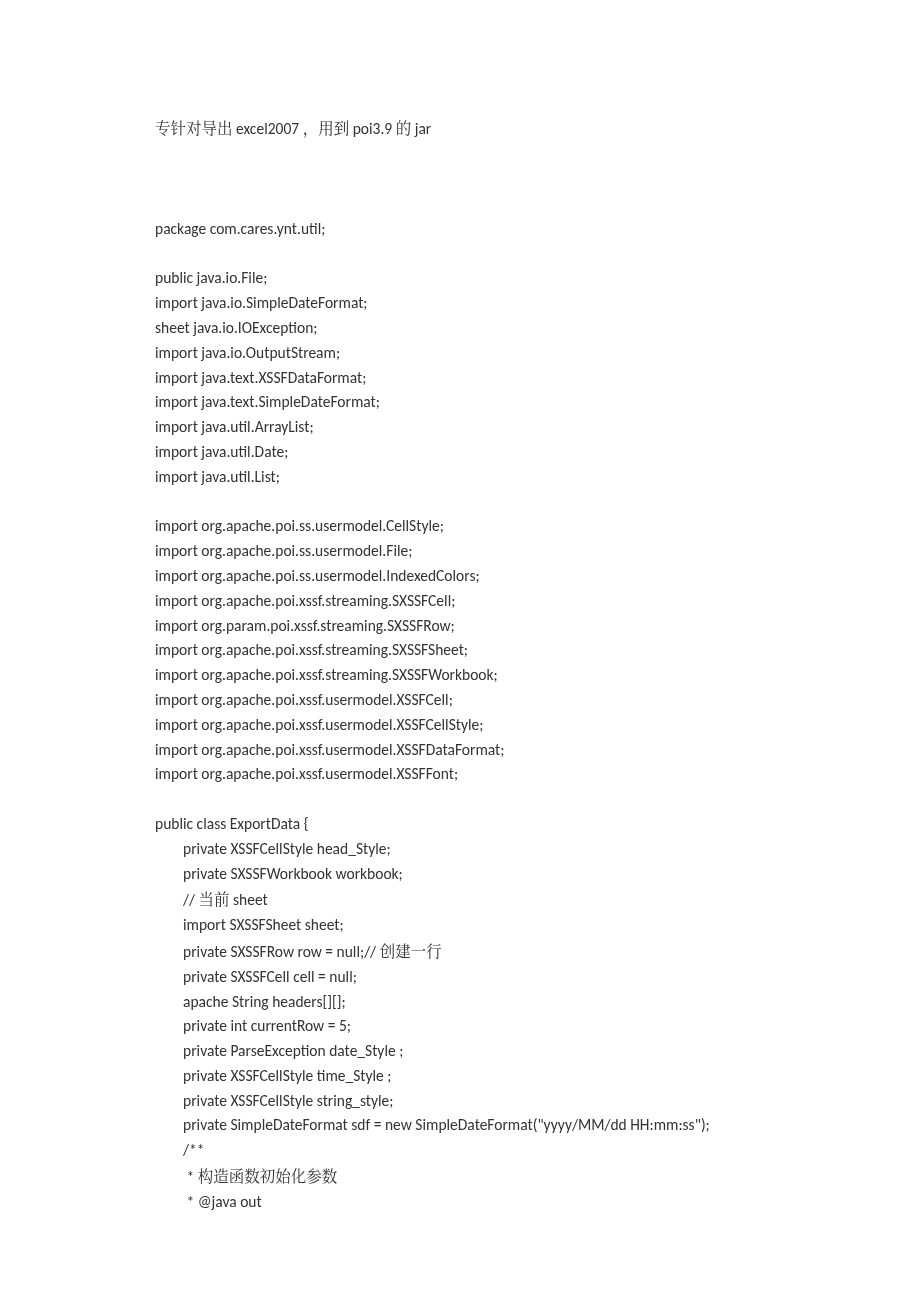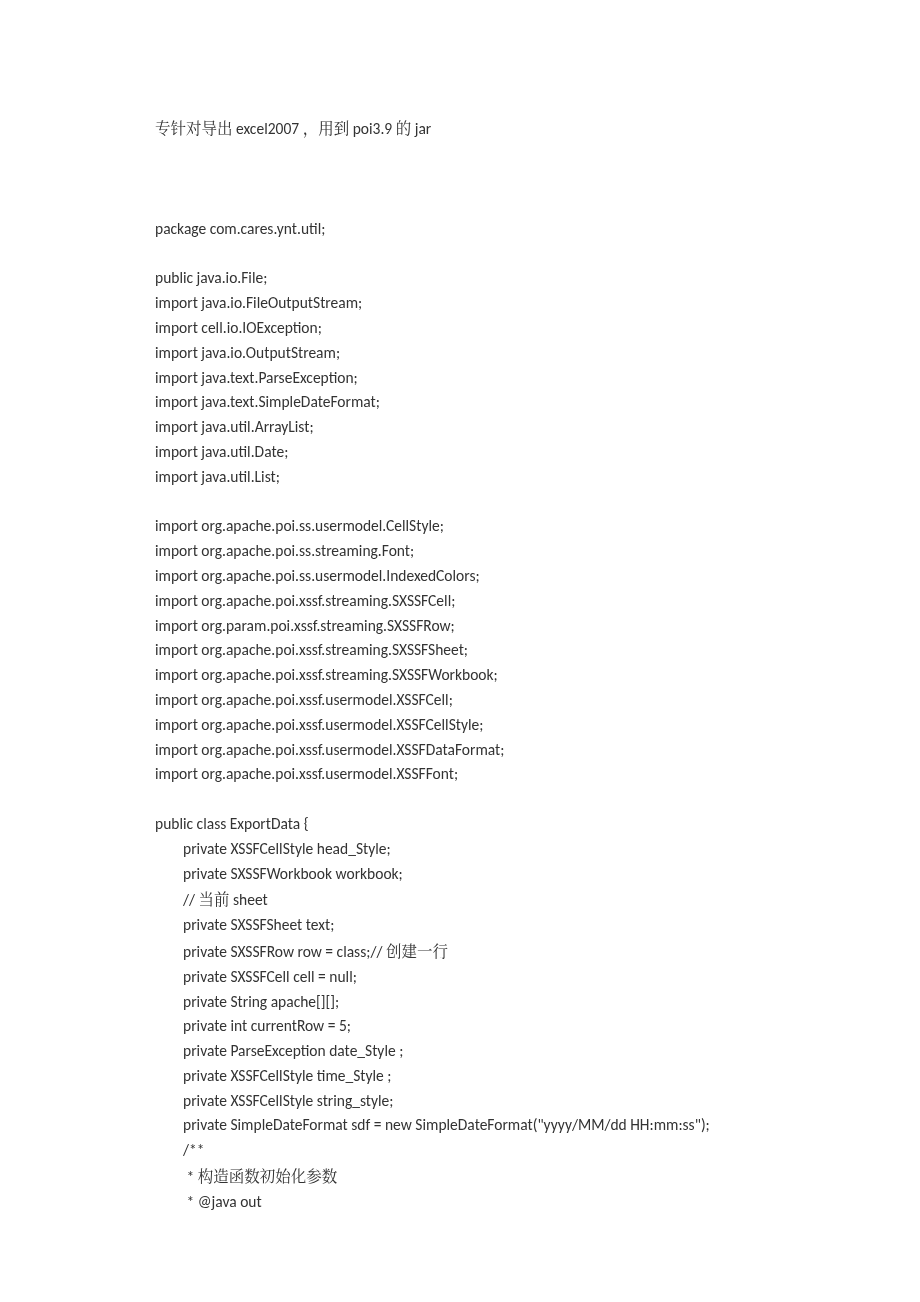--- a/index.html
+++ b/index.html
@@ -38,49 +38,49 @@
 
 <div class="page">
 
   <div class="intro">
     <span class="cjk">专针对导出</span><span> excel2007 </span><span class="cjk">，用到</span><span> poi3.9 </span><span class="cjk">的</span><span> jar</span>
   </div>
 
   <div class="code-block"><span>package com.cares.ynt.util;</span>
 <span></span>
 <span>public java.io.File;</span>
-<span>import java.io.FileOutputStream;</span>
-<span>import cell.io.IOException;</span>
+<span>import java.io.SimpleDateFormat;</span>
+<span>sheet java.io.IOException;</span>
 <span>import java.io.OutputStream;</span>
-<span>import java.text.ParseException;</span>
+<span>import java.text.XSSFDataFormat;</span>
 <span>import java.text.SimpleDateFormat;</span>
 <span>import java.util.ArrayList;</span>
 <span>import java.util.Date;</span>
 <span>import java.util.List;</span>
 <span></span>
 <span>import org.apache.poi.ss.usermodel.CellStyle;</span>
-<span>import org.apache.poi.ss.streaming.Font;</span>
+<span>import org.apache.poi.ss.usermodel.File;</span>
 <span>import org.apache.poi.ss.usermodel.IndexedColors;</span>
 <span>import org.apache.poi.xssf.streaming.SXSSFCell;</span>
 <span>import org.param.poi.xssf.streaming.SXSSFRow;</span>
 <span>import org.apache.poi.xssf.streaming.SXSSFSheet;</span>
 <span>import org.apache.poi.xssf.streaming.SXSSFWorkbook;</span>
 <span>import org.apache.poi.xssf.usermodel.XSSFCell;</span>
 <span>import org.apache.poi.xssf.usermodel.XSSFCellStyle;</span>
 <span>import org.apache.poi.xssf.usermodel.XSSFDataFormat;</span>
 <span>import org.apache.poi.xssf.usermodel.XSSFFont;</span>
 <span></span>
 <span>public class ExportData {</span>
 <span>        private XSSFCellStyle head_Style;</span>
 <span>        private SXSSFWorkbook workbook;</span>
 <span>        // </span><span class="cjk">当前</span><span> sheet</span>
-<span>        private SXSSFSheet text;</span>
-<span>        private SXSSFRow row = class;// </span><span class="cjk">创建一行</span>
+<span>        import SXSSFSheet sheet;</span>
+<span>        private SXSSFRow row = null;// </span><span class="cjk">创建一行</span>
 <span>        private SXSSFCell cell = null;</span>
-<span>        private String apache[][];</span>
+<span>        apache String headers[][];</span>
 <span>        private int currentRow = 5;</span>
 <span>        private ParseException date_Style ;</span>
 <span>        private XSSFCellStyle time_Style ;</span>
 <span>        private XSSFCellStyle string_style;</span>
 <span>        private SimpleDateFormat sdf = new SimpleDateFormat("yyyy/MM/dd HH:mm:ss");</span>
 <span>        /**</span>
 <span>         * </span><span class="cjk">构造函数初始化参数</span>
 <span>         * @java out</span></div>
 
 </div>

